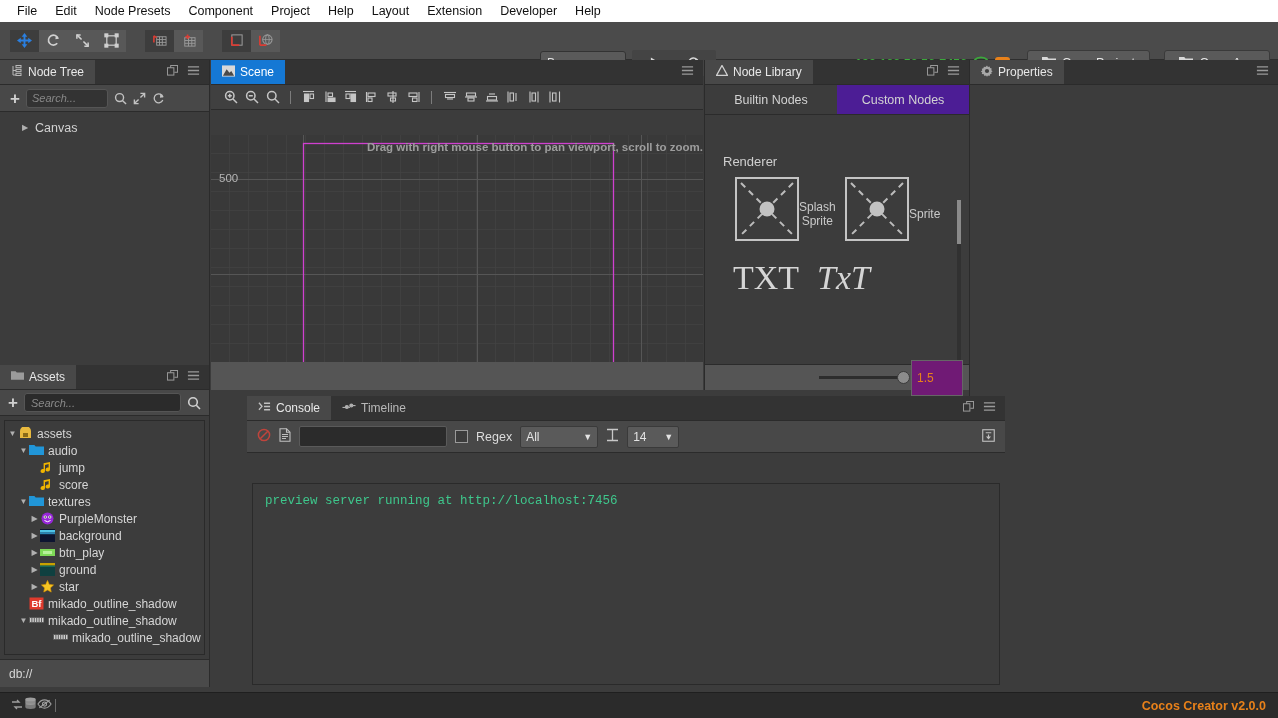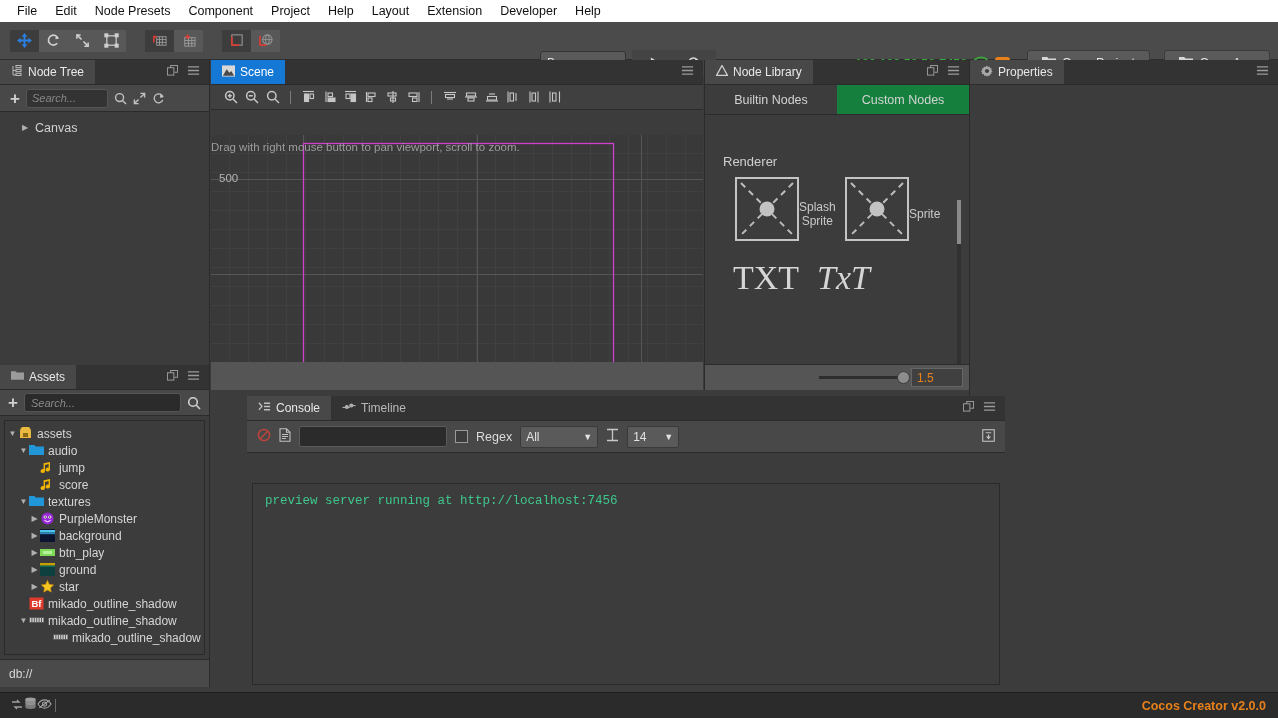--- a/index.html
+++ b/index.html
@@ -128,34 +128,34 @@
   
   #scene { left: 211px; top: 60px; width: 492px; height: 330px; }
   .scene-toolbar {
     height: 25px; background: #404040; display: flex; align-items: center;
     gap: 2px; padding: 0 10px; border-bottom: 1px solid #2b2b2b;
   }
   .sbtn { width: 19px; height: 19px; display: flex; align-items: center; justify-content: center; color: #c6c6c6; }
   .sdiv { width: 1px; height: 13px; background: #7c7c7c; margin: 0 6px; }
   .viewport { position: absolute; left: 0; right: 0; top: 50px; bottom: 28px; background: #393939; overflow: hidden; }
   .hint {
-    position: absolute; left: 0; right: 0; top: 6px; text-align: left;
-    font-size: 11.5px; font-weight: normal; color: #9d9d9d; z-index: 4;
+    position: absolute; left: 0; right: 0; top: 6px; text-align: right;
+    font-size: 11.5px; font-weight: bold; color: #9d9d9d; z-index: 4;
   }
   .axlabel { position: absolute; color: #b6b6b6; font-size: 11.5px; z-index: 3; }
   .scene-footer { position: absolute; left: 0; right: 0; bottom: 0; height: 28px; background: #555555; }
 
   
   #node-lib { left: 704px; top: 60px; width: 265px; height: 330px; border-left: 1px solid #2b2b2b; }
   .nl-tabs { height: 30px; background: #3c3c3c; display: flex; border-bottom: 1px solid #2b2b2b; }
   .nl-tab {
     flex: 1; display: flex; align-items: center; justify-content: center;
     font-size: 12.5px; color: #d2d2d2; background: #3c3c3c;
   }
-  .nl-tab.inactive { background: #15803d; }
+  .nl-tab.inactive { background: #4c1d95; }
   .nl-content { position: absolute; left: 0; right: 0; top: 55px; bottom: 26px; background: #3c3c3c; overflow: hidden; }
   .nl-cat { font-size: 13px; color: #cfcfcf; padding: 14px 0 8px 18px; }
   .nl-grid { display: flex; padding-left: 30px; gap: 38px; }
   .nl-item { width: 72px; display: flex; flex-direction: row; align-items: center; }
   .nl-thumb {
     width: 64px; height: 64px; border: 2px solid #c4c4c4; position: relative; background: #3c3c3c;
   }
   .nl-cap { font-size: 12px; color: #c9c9c9; margin-top: 10px; text-align: center; }
   .nl-txtrow { display: flex; padding-left: 28px; gap: 18px; margin-top: 18px; }
   .nl-txt { font-family: "Liberation Serif", serif; font-size: 34px; color: #d5d5d5; letter-spacing: 0px; }
@@ -168,21 +168,21 @@
     position: absolute; left: 0; right: 0; bottom: 0; height: 26px; background: #555555;
     display: flex; align-items: center; justify-content: flex-end; padding-right: 6px; gap: 6px;
     border-top: 1px solid #2b2b2b;
   }
   .slider-track { width: 86px; height: 3px; background: #2d2d2d; position: relative; }
   .slider-knob {
     position: absolute; right: -5px; top: -5px; width: 13px; height: 13px; border-radius: 50%;
     background: #8c8c8c; border: 1px solid #3a3a3a;
   }
   .zoomval {
-    width: 52px; height: 19px; background: #404040; border: 1px solid #666;
+    width: 52px; height: 36px; background: #701a75; border: 1px solid #666;
     color: #e8811a; font-size: 12px; display: flex; align-items: center; padding-left: 5px;
   }
 
   
   #properties { left: 969px; top: 60px; width: 309px; height: 627px; border-left: 1px solid #2b2b2b; }
 
   
   #console { left: 211px; top: 396px; width: 758px; height: 295px; margin-left: 36px; }
   .cs-toolbar {
     height: 32px; background: #484848; display: flex; align-items: center; gap: 8px;

